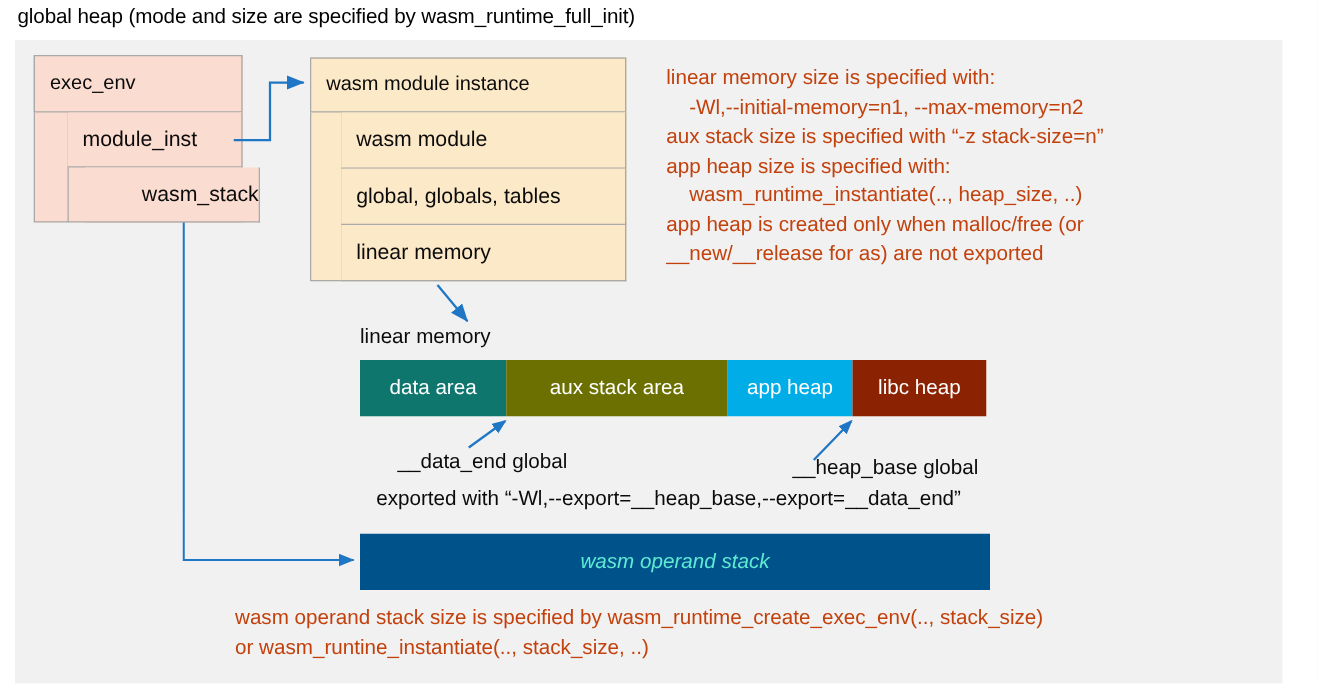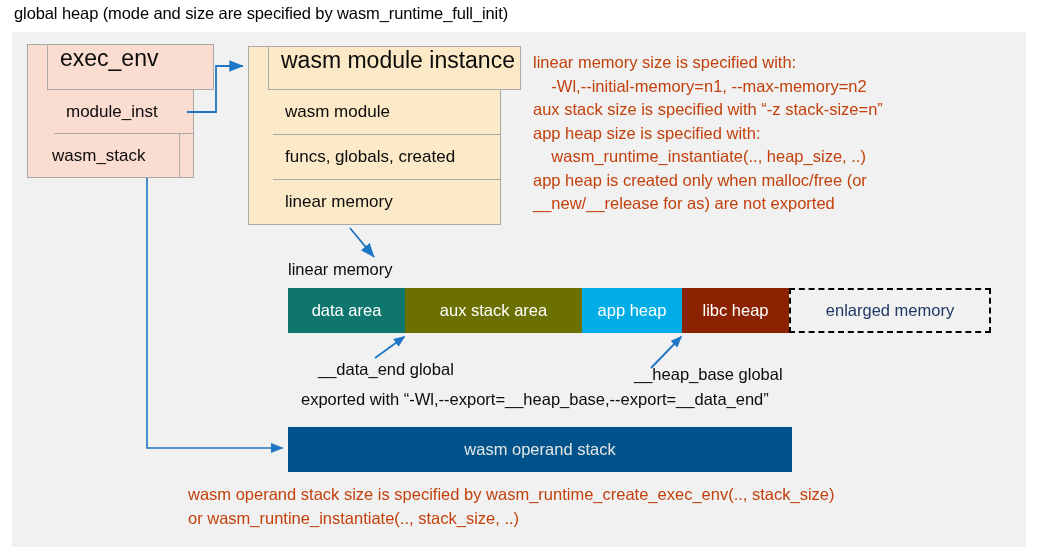--- a/index.html
+++ b/index.html
@@ -40,25 +40,25 @@
   
   .box {
     position: absolute;
     box-sizing: border-box;
     border: 1px solid #a9a9a9;
   }
   .box-head {
     position: absolute;
     box-sizing: border-box;
     display: flex;
-    font-size: 23px;
+    align-items: center;
+    font-size: 16px;
     color: #0b0b0b;
     padding-left: 12px;
     white-space: nowrap;
-    margin-left: 20px;
   }
   .row {
     position: absolute;
     box-sizing: border-box;
     display: flex;
     align-items: center;
     font-size: 17px;
     color: #0b0b0b;
     padding-left: 12px;
     white-space: nowrap;
@@ -93,23 +93,24 @@
     border: 2.5px dashed #000000;
   }
 
   
   .operand-stack {
     position: absolute;
     box-sizing: border-box;
     display: flex;
     align-items: center;
     justify-content: center;
-    color: #e5e5e5;
-    font-size: 16.5px;
-    white-space: nowrap;
+    color: #5eead4;
+    font-size: 16.5px;
+    white-space: nowrap;
+    font-style: italic;
   }
 
   
   .textblock {
     position: absolute;
     font-size: 16.5px;
     line-height: 23.5px;
     color: #c2410c;
     white-space: pre;
   }
@@ -141,34 +142,34 @@
   <div class="box peach" style="left:27px; top:44px; width:167px; height:134px;"></div>
 
   <div class="box-head peach" style="left:27px; top:44px; width:167px; height:46px; border:1px solid #a9a9a9;">
     <span>exec_env</span>
   </div>
 
   <div style="position:absolute; left:54px; top:90px; width:1px; height:88px; background:#a9a9a9;"></div>
   <div class="row peach" style="left:54px; top:90px; width:140px; height:44px; border:1px solid #a9a9a9; border-left:none; border-top:none;">
     <span>module_inst</span>
   </div>
-  <div class="row peach" style="left:40px; top:134px; width:140px; height:44px; border:1px solid #a9a9a9; border-left:none; border-top:none;">
+  <div class="row peach" style="left:68px; top:134px; width:140px; height:44px; border:1px solid #a9a9a9; border-left:none; border-top:none;justify-content:flex-end;">
     <span>wasm_stack</span>
   </div>
 
   <div class="box cream" style="left:248px; top:46px; width:253px; height:179px;"></div>
   <div class="box-head cream" style="left:248px; top:46px; width:253px; height:44px; border:1px solid #a9a9a9;">
     <span>wasm module instance</span>
   </div>
   <div style="position:absolute; left:273px; top:90px; width:1px; height:135px; background:#a9a9a9;"></div>
   <div class="row cream" style="left:273px; top:90px; width:228px; height:45px; border:1px solid #a9a9a9; border-left:none; border-top:none;">
     <span>wasm module</span>
   </div>
   <div class="row cream" style="left:273px; top:135px; width:228px; height:45px; border:1px solid #a9a9a9; border-left:none; border-top:none;">
-    <span>funcs, globals, created</span>
+    <span>global, globals, tables</span>
   </div>
   <div class="row cream" style="left:273px; top:180px; width:228px; height:45px; border:1px solid #a9a9a9; border-left:none; border-top:none;">
     <span>linear memory</span>
   </div>
 
   <div class="textblock" style="left:533px; top:51px;">linear memory size is specified with:
     -Wl,--initial-memory=n1, --max-memory=n2
 aux stack size is specified with “-z stack-size=n”
 app heap size is specified with:
     wasm_runtime_instantiate(.., heap_size, ..)
@@ -181,23 +182,20 @@
     <span>data area</span>
   </div>
   <div class="seg" style="left:582px; width:100px; background:#00ade6;">
     <span>app heap</span>
   </div>
   <div class="seg" style="left:405px; width:177px; background:#6b7000;">
     <span>aux stack area</span>
   </div>
   <div class="seg" style="left:682px; width:107px; background:#8b2303;">
     <span>libc heap</span>
-  </div>
-  <div class="seg enlarged" style="left:789px; width:202px;">
-    <span>enlarged memory</span>
   </div>
 
   <div class="centerline" style="left:318px; top:360px;">__data_end global</div>
   <div class="centerline" style="left:598px; top:365px;margin-left:36px;">__heap_base global</div>
   <div class="centerline" style="left:301px; top:390px;">exported with “-Wl,--export=__heap_base,--export=__data_end”</div>
 
   <div class="operand-stack" style="left:288px; top:427px; width:504px; height:45px; background:#00538a;">
     <span>wasm operand stack</span>
   </div>
 

